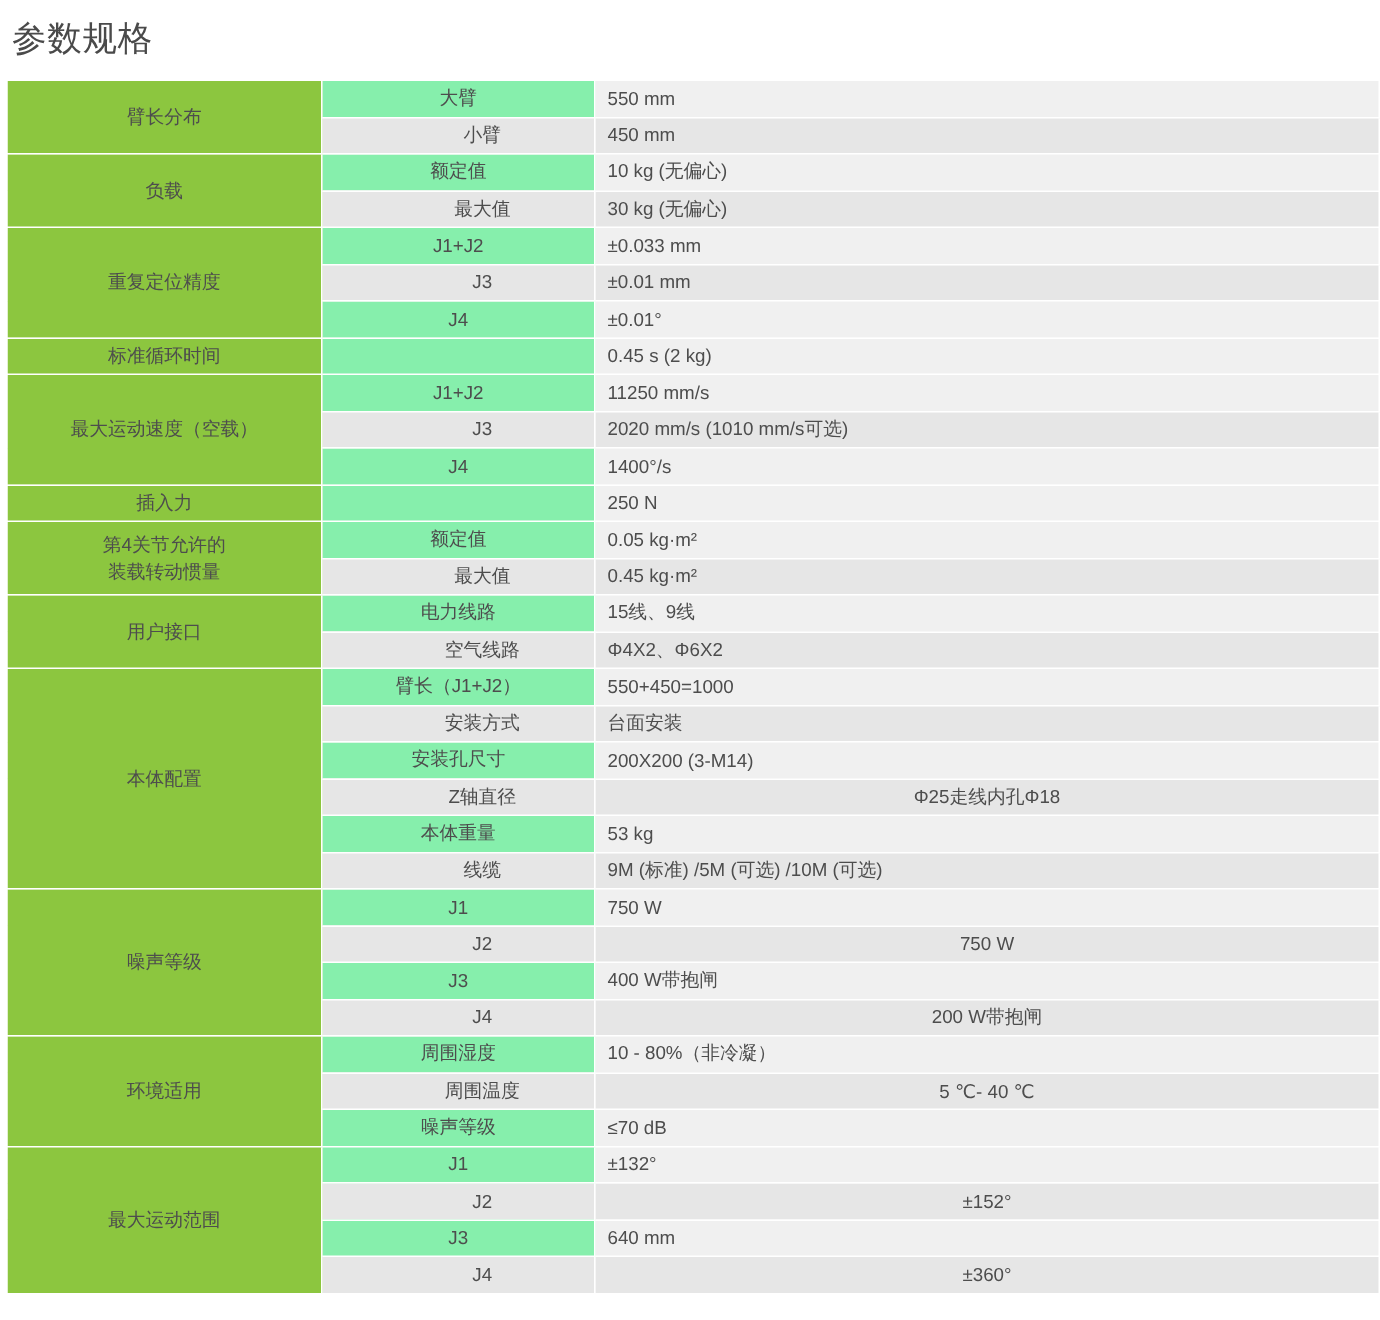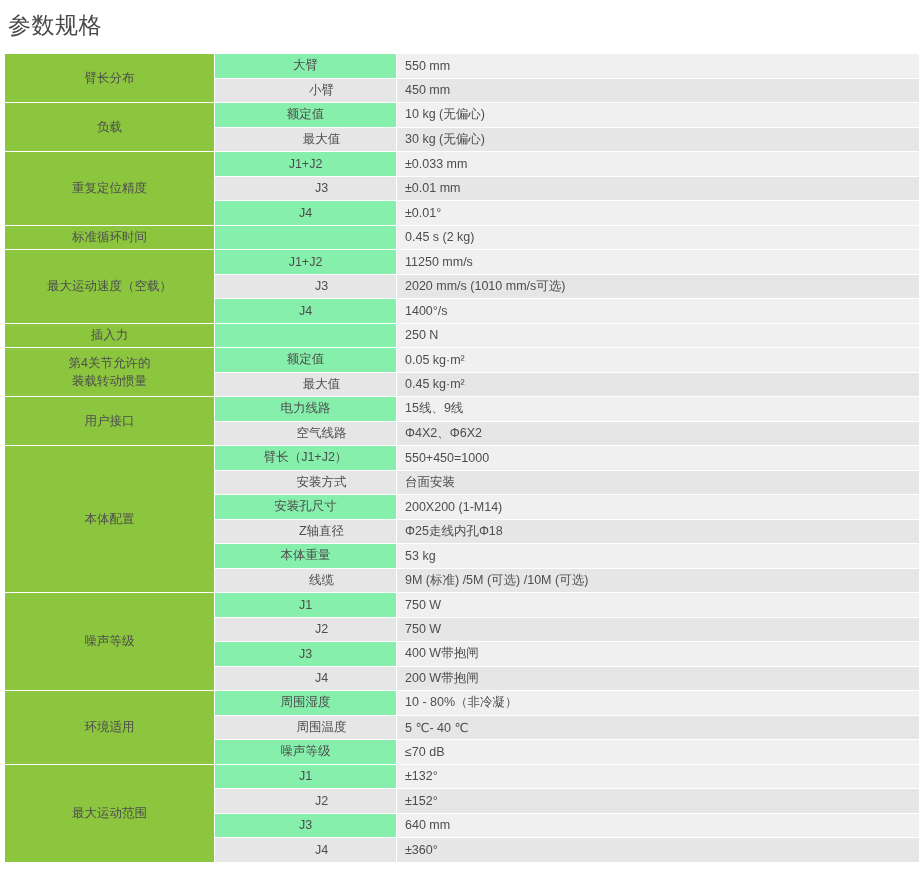--- a/index.html
+++ b/index.html
@@ -50,21 +50,21 @@
     width: 182px;
     color: #4d4d4d;
   }
   td.sub.alt { background: #e6e6e6; padding-left: 40px; }
   td.val {
     background: #f0f0f0;
     text-align: left;
     padding-left: 12px;
     color: #4d4d4d;
   }
-  td.val.alt { background: #e6e6e6; }
+  td.val.alt { background: #e6e6e6; text-align: center; }
   td.val.center {
     text-align: left;
     margin-left: 44px;
   }
   .catline { display: block; }
 </style>
 </head>
 <body>
 
 <div id="page">
@@ -166,21 +166,21 @@
           </td>
           <td class="sub">臂长（J1+J2）</td>
           <td class="val">550+450=1000</td>
         </tr>
         <tr>
           <td class="sub alt">安装方式</td>
           <td class="val alt center">台面安装</td>
         </tr>
         <tr>
           <td class="sub">安装孔尺寸</td>
-          <td class="val center">200X200 (1-M14)</td>
+          <td class="val center">200X200 (3-M14)</td>
         </tr>
         <tr>
           <td class="sub alt">Z轴直径</td>
           <td class="val alt">Φ25走线内孔Φ18</td>
         </tr>
         <tr>
           <td class="sub">本体重量</td>
           <td class="val">53 kg</td>
         </tr>
         <tr>

